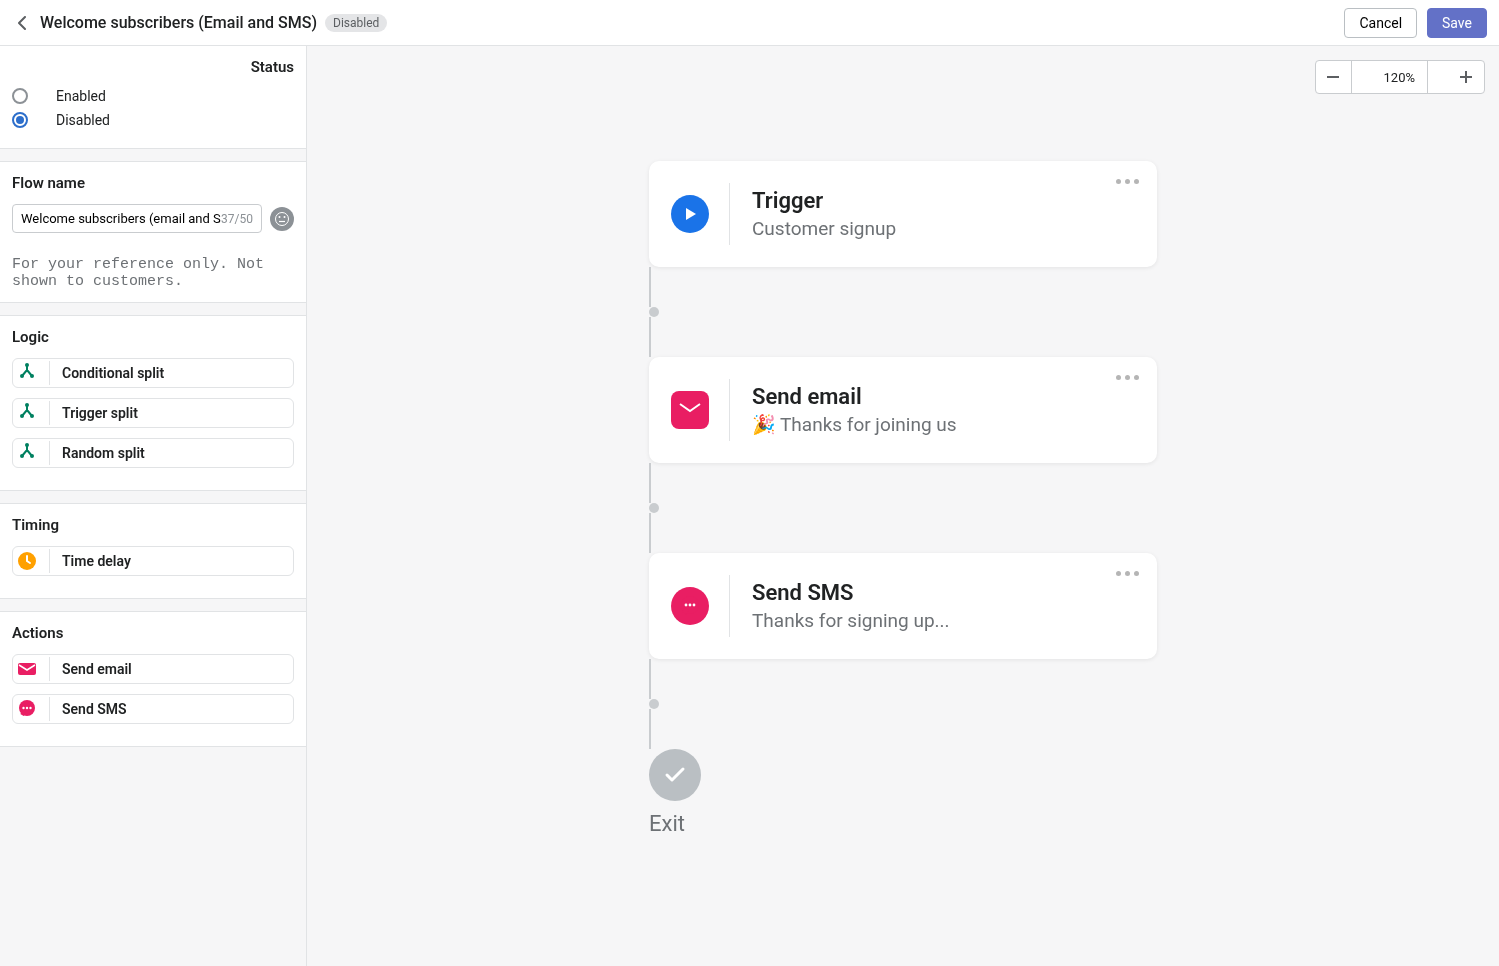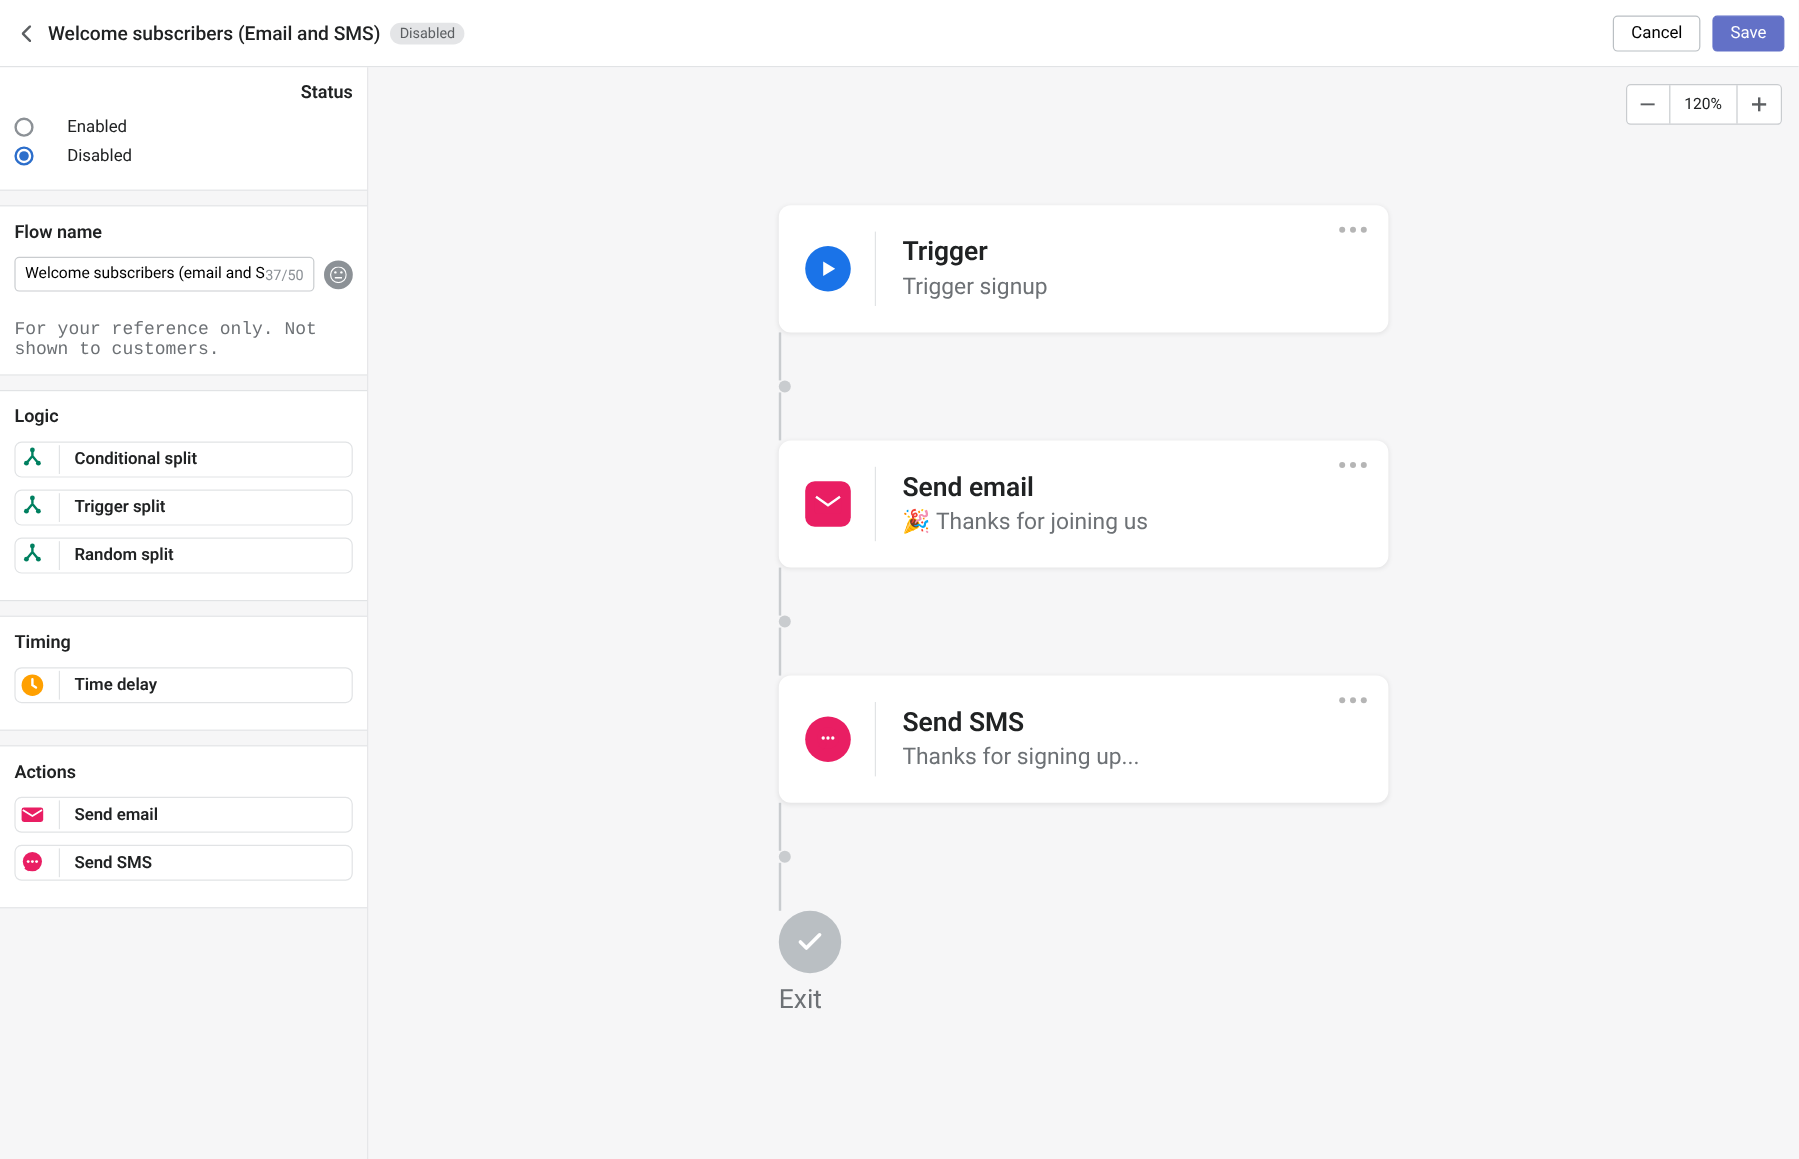--- a/index.html
+++ b/index.html
@@ -1,18 +1,18 @@
 <!DOCTYPE html>
 <html><head>
 <meta charset="utf-8">
 <style>
 *{box-sizing:border-box;margin:0;padding:0;font-family:-apple-system,BlinkMacSystemFont,"Segoe UI",Roboto,sans-serif;}
 body{background:#f6f6f7;color:#202223;overflow:hidden;}
 .app{display:flex;flex-direction:column;height:966px;width:1499px;}
-.topbar{height:56px;background:#fff;border-bottom:1px solid #e1e3e5;display:flex;align-items:center;padding:0 12px;justify-content:space-between;}
+.topbar{height:46px;background:#fff;border-bottom:1px solid #e1e3e5;display:flex;align-items:center;padding:0 12px;justify-content:space-between;}
 .topbar-left{display:flex;align-items:center;gap:8px;}
 .back-btn{width:20px;height:20px;display:flex;align-items:center;justify-content:center;cursor:pointer;}
 .title{font-size:16px;font-weight:500;}
 .badge{background:#e4e5e7;color:#5c5f62;font-size:12px;padding:2px 8px;border-radius:10px;}
 .topbar-right{display:flex;gap:10px;}
 .btn{padding:6px 14px;border-radius:4px;font-size:14px;cursor:pointer;border:1px solid #babfc3;background:#fff;}
 .btn-primary{background:#6371c7;color:#fff;border-color:#6371c7;}
 .main{display:flex;flex:1;overflow:hidden;}
 .sidebar{width:307px;background:#f6f6f7;border-right:1px solid #e1e3e5;overflow-y:auto;}
 .panel{background:#fff;border-top:1px solid #e1e3e5;border-bottom:1px solid #e1e3e5;padding:12px;margin-bottom:12px;}
@@ -27,21 +27,21 @@
 .input-box{flex:1;display:flex;align-items:center;border:1px solid #c9cccf;border-radius:4px;padding:6px 8px;background:#fff;}
 .input-box input{border:none;outline:none;flex:1;font-size:13px;}
 .char-count{font-size:12px;color:#8c9196;}
 .emoji-btn{width:24px;height:24px;border-radius:50%;background:#8c9196;display:flex;align-items:center;justify-content:center;color:#fff;font-size:13px;}
 .helper{font-size:15px;color:#6d7175;margin-top:23px;font-family:Liberation Mono, monospace;}
 .block-item{display:flex;align-items:center;border:1px solid #e1e3e5;border-radius:6px;padding:2px;margin-bottom:10px;background:#fff;cursor:pointer;}
 .block-icon{width:24px;height:24px;display:flex;align-items:center;justify-content:center;margin-right:10px;}
 .block-divider{width:1px;height:24px;background:#e1e3e5;margin-right:12px;}
 .block-label{font-size:14px;font-weight:600;}
 .canvas{flex:1;position:relative;background:#f6f6f7;overflow:hidden;}
-.zoom{position:absolute;top:14px;right:14px;display:flex;border:1px solid #c9cccf;border-radius:4px;background:#fff;}
+.zoom{position:absolute;top:14px;right:14px;display:flex;border:1px solid #c9cccf;border-radius:4px;background:#fff;gap:20px;}
 .zoom-btn{width:36px;height:32px;display:flex;align-items:center;justify-content:center;cursor:pointer;border-right:1px solid #c9cccf;}
 .zoom-btn:last-child{border-right:none;}
 .zoom-val{padding:0 12px;display:flex;align-items:center;font-size:13px;border-right:1px solid #c9cccf;}
 .flow{position:absolute;left:50%;top:115px;transform:translateX(-50%);display:flex;flex-direction:column;align-items:flex-start;}
 .node{width:508px;background:#fff;border-radius:10px;box-shadow:0 1px 4px rgba(0,0,0,0.08);padding:22px;display:flex;align-items:center;position:relative;}
 .node-icon{width:38px;height:38px;border-radius:50%;display:flex;align-items:center;justify-content:center;margin-right:20px;flex-shrink:0;}
 .node-divider{width:1px;height:62px;background:#e1e3e5;margin-right:22px;}
 .node-body{flex:1;}
 .node-title{font-size:22px;font-weight:600;margin-bottom:4px;}
 .node-sub{font-size:19px;color:#6d7175;}
@@ -210,21 +210,21 @@
 
         <div class="node">
           <div class="node-icon" style="background:#1a73e8">
             <svg width="16" height="16" viewBox="0 0 16 16">
                 <path d="M4 2l10 6-10 6z" fill="#fff"></path>
               </svg>
           </div>
           <div class="node-divider"></div>
           <div class="node-body">
             <div class="node-title">Trigger</div>
-            <div class="node-sub">Trigger signup</div>
+            <div class="node-sub">Customer signup</div>
           </div>
           <div class="node-menu">
               <span></span>
               <span></span>
               <span></span>
             </div>
         </div>
 
         <div class="connector"></div>
           <div class="connector-dot"></div>

